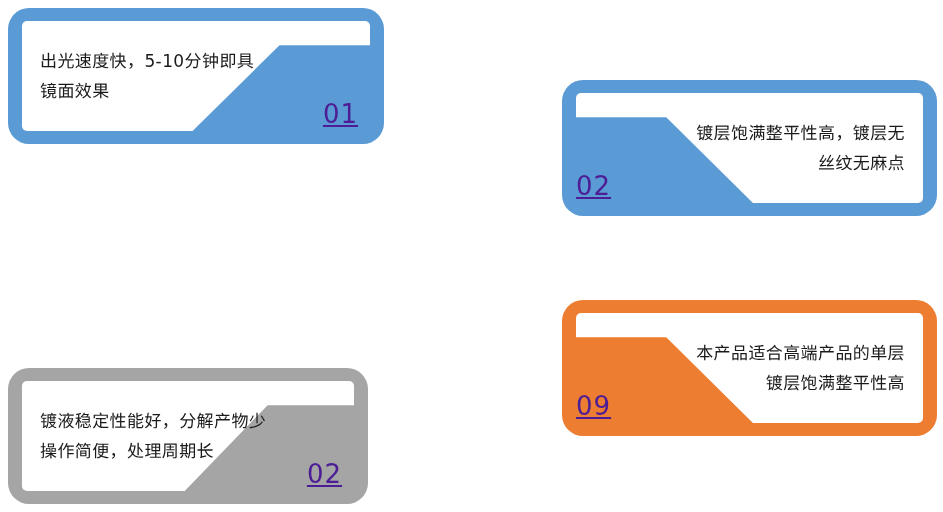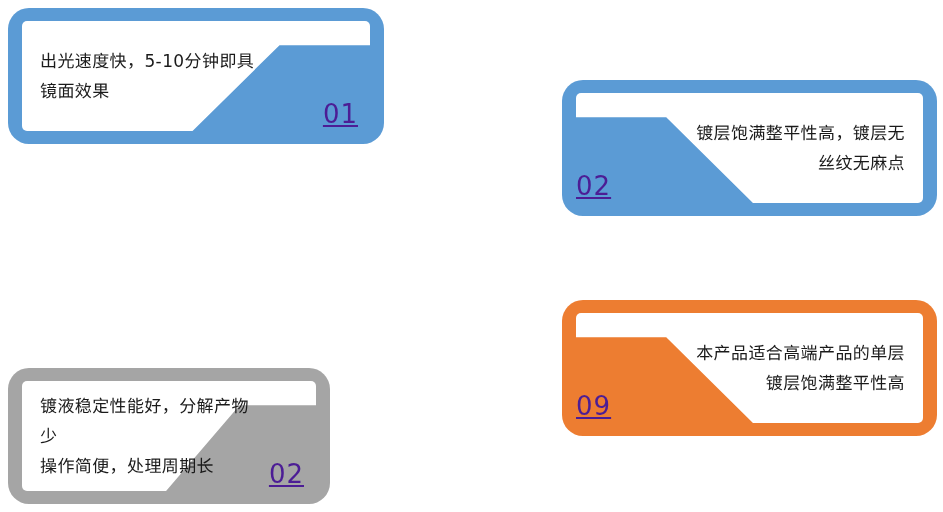--- a/index.html
+++ b/index.html
@@ -103,19 +103,19 @@
       <div class="copy">镀层饱满整平性高，镀层无
 丝纹无麻点</div>
       <div class="ordinal">02</div>
     </div>
     <div class="card dir-left" style="left: 562px; top: 300px; width: 375px; height: 136px; background: rgb(237, 125, 49);">
       <div class="plate"></div>
       <div class="copy">本产品适合高端产品的单层
 镀层饱满整平性高</div>
       <div class="ordinal">09</div>
     </div>
-    <div class="card dir-right" style="left: 8px; top: 368px; width: 322px; height: 136px; background: rgb(165, 165, 165);">
+    <div class="card dir-right" style="left: 8px; top: 368px; width: 360px; height: 136px; background: rgb(165, 165, 165);">
       <div class="plate"></div>
       <div class="copy">镀液稳定性能好，分解产物少
 操作简便，处理周期长</div>
       <div class="ordinal">02</div>
     </div>
   </div>
 
 </body></html>

